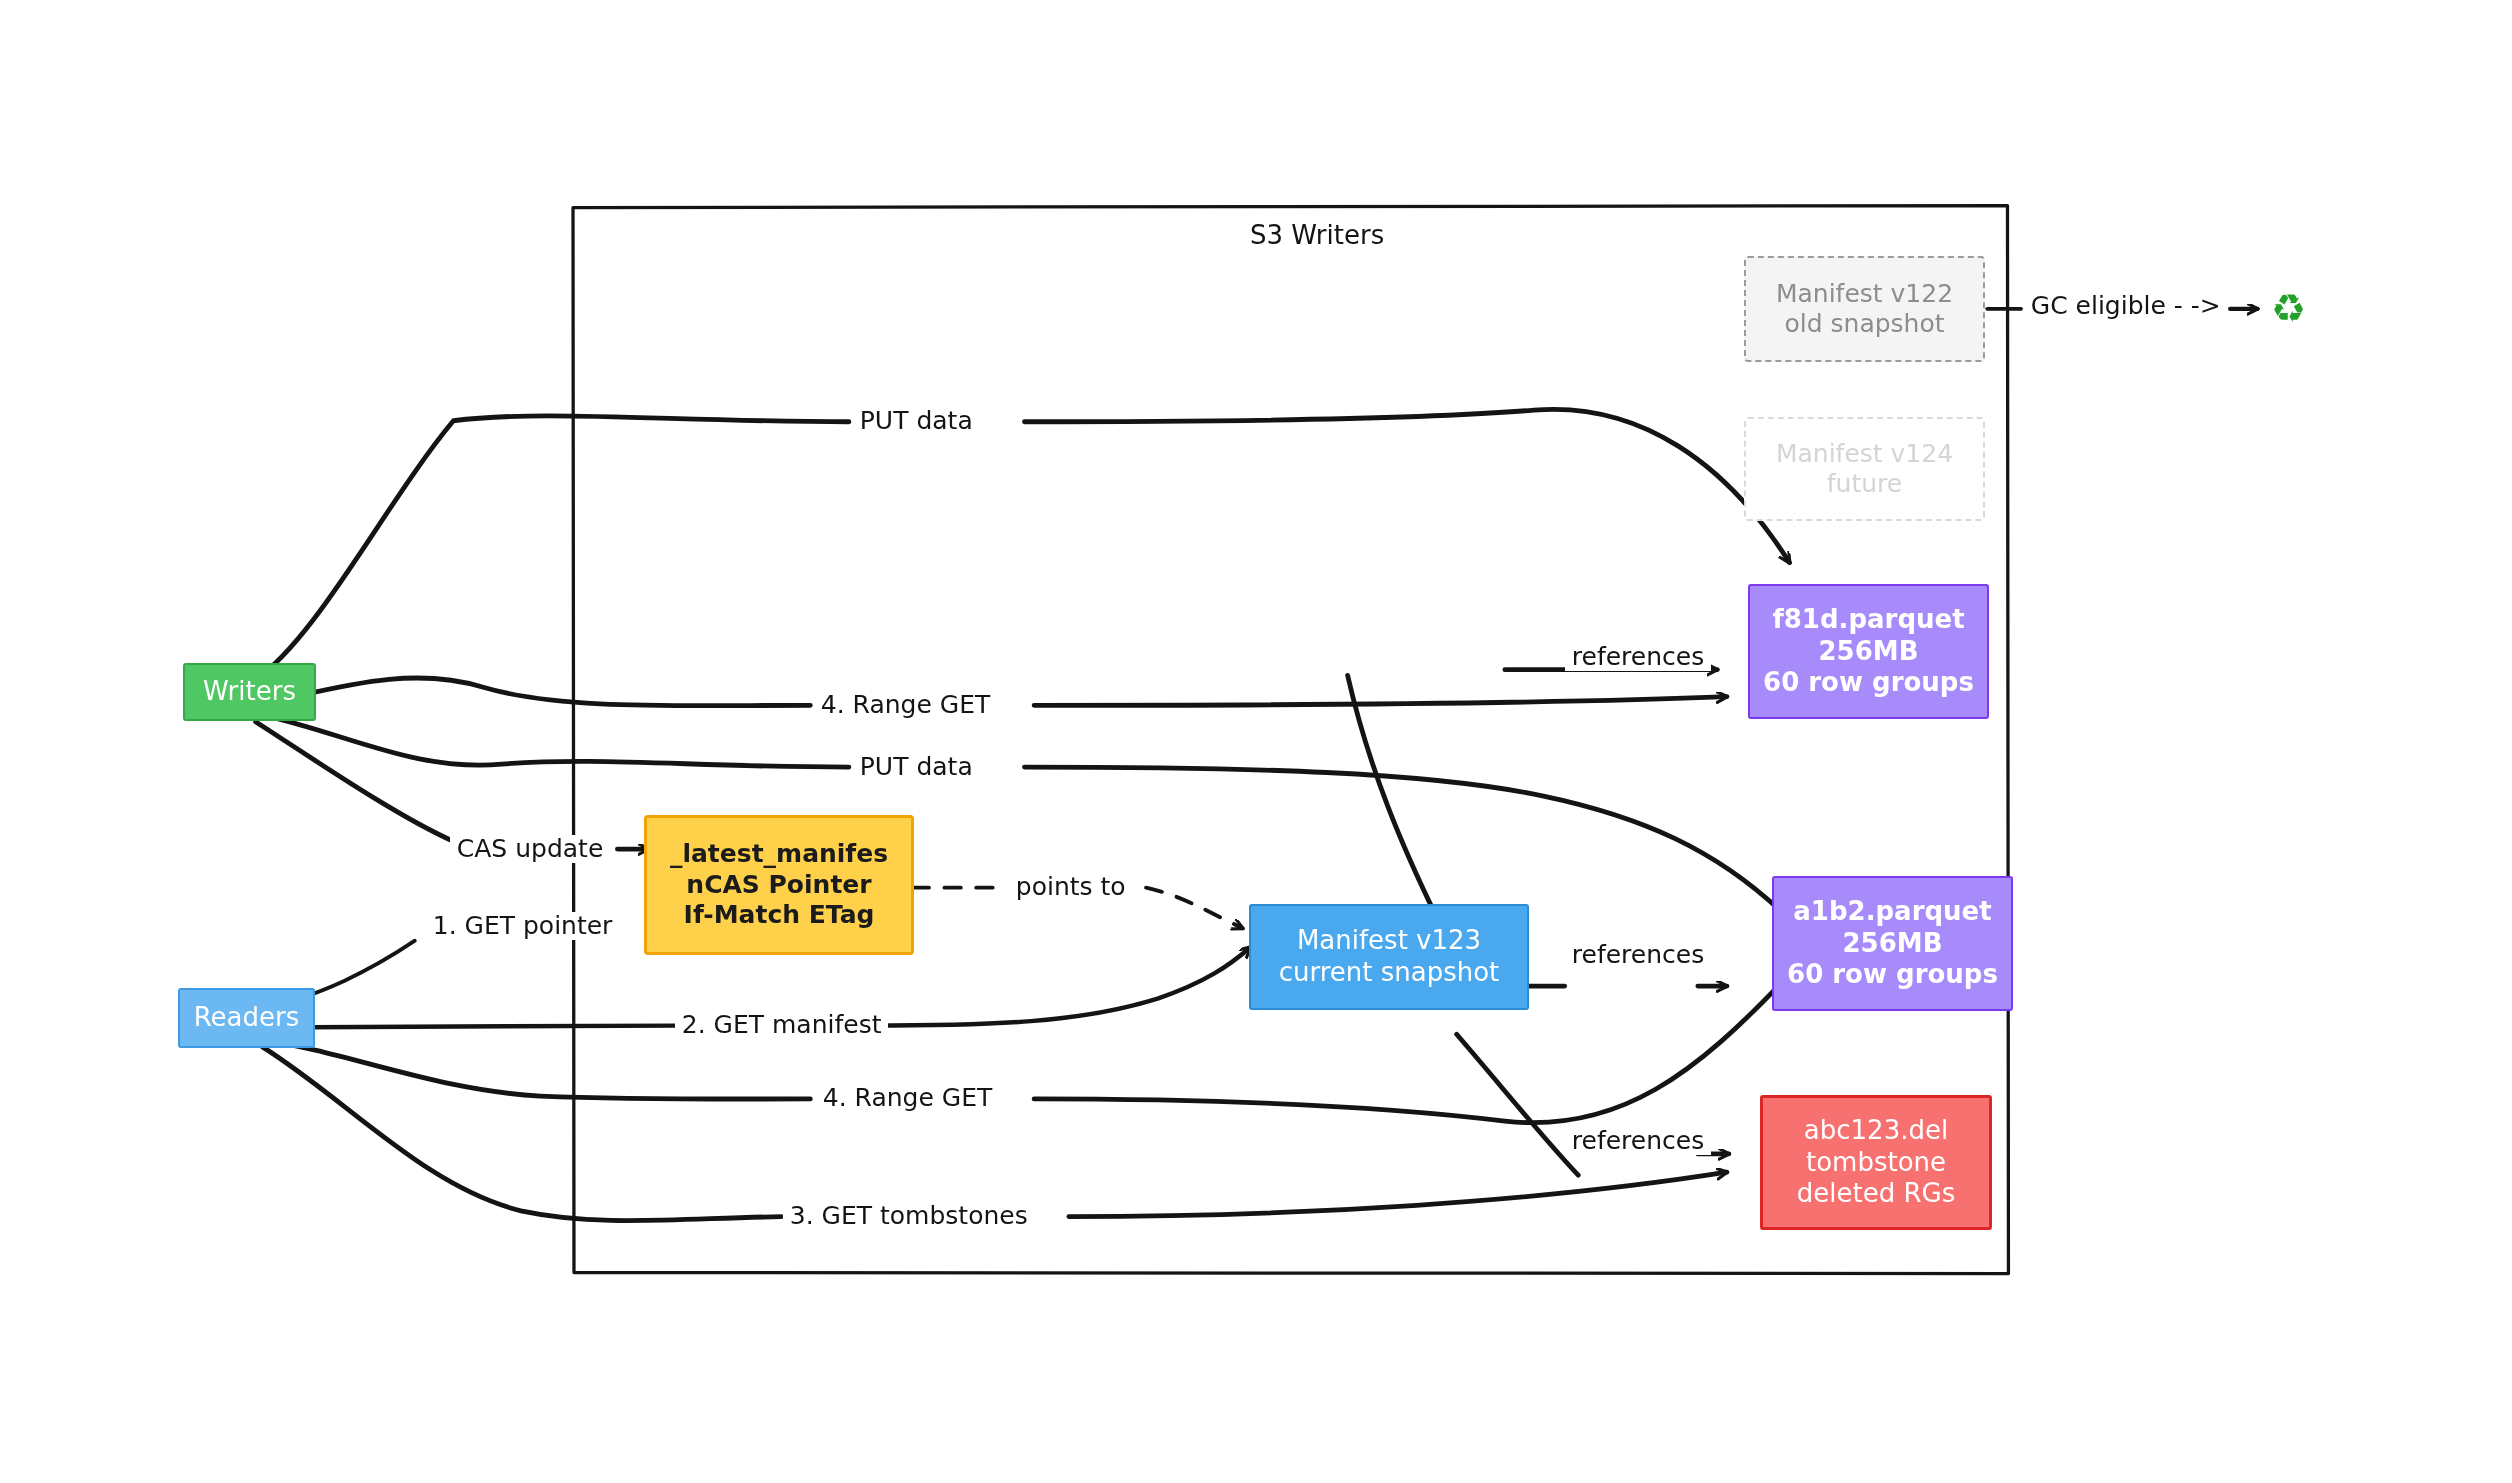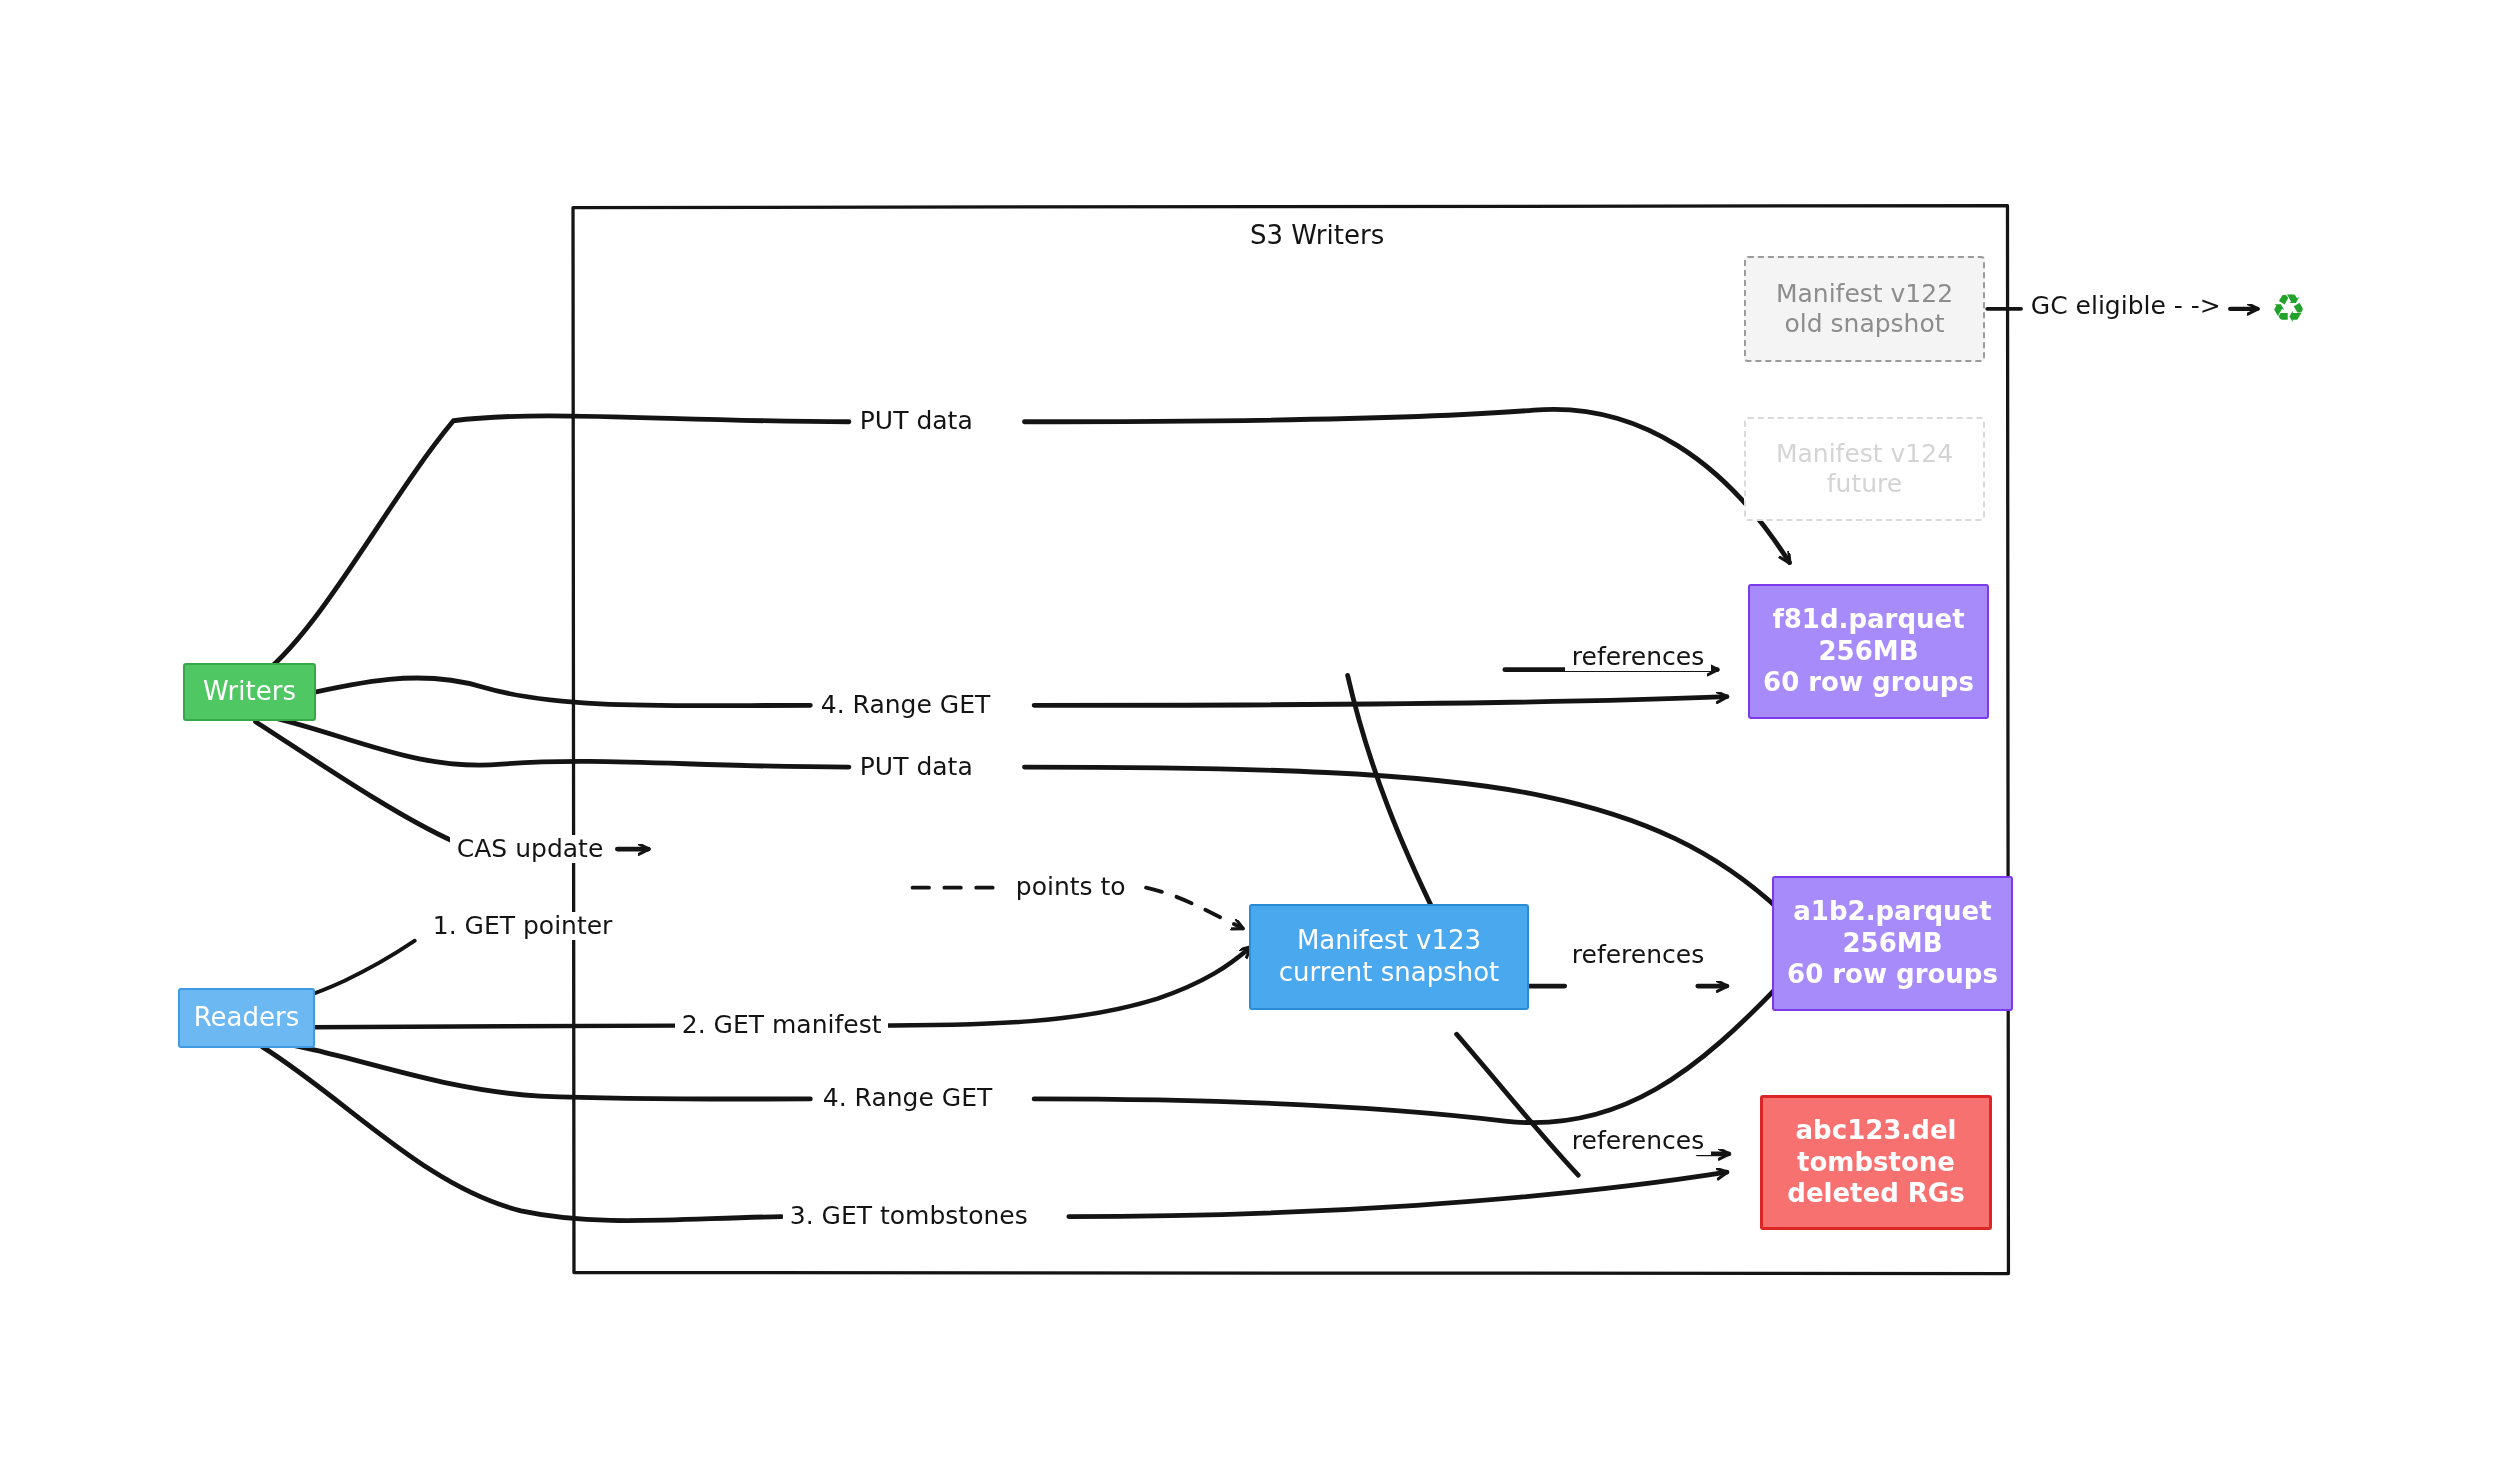--- a/index.html
+++ b/index.html
@@ -24,21 +24,21 @@
     color:#ffffff;font-size:26px;}
   .n-readers{background:#6BB8F2;border:2.9px solid #3f9ae4;border-radius:2.9px;
     color:#ffffff;font-size:26px;}
   .n-cas{background:#FFD04A;border:3.9px solid #F2A306;border-radius:3.9px;
     color:#1b1b1b;font-size:25px;font-weight:700;}
   .n-manifest{background:#4AA8EF;border:2.9px solid #2b8cd6;border-radius:2.9px;
     color:#ffffff;font-size:26px;}
   .n-parquet{background:#A78BFA;border:2.9px solid #7c3aed;border-radius:2.9px;
     color:#ffffff;font-size:26px;font-weight:700;}
   .n-tomb{background:#F87171;border:3.9px solid #dc2626;border-radius:2.9px;
-    color:#ffffff;font-size:26px;font-weight:700;}
+    color:#ffffff;font-size:26px;font-weight:400;}
   .n-ghost{background:#f4f4f4;border:2.9px dashed #9b9b9b;border-radius:3.9px;
     color:#8d8d8d;font-size:25px;}
   .n-ghost2{background:#ffffff;border:2.9px dashed #dadada;border-radius:3.9px;
     color:#d4d4d4;font-size:25px;}
 
   .edge-label{
     position:absolute;color:#141414;font-size:25px;white-space:nowrap;
     font-family:"DejaVu Sans", sans-serif;background:#ffffff;padding:0 6.8px;
     line-height:1.1;
   }
@@ -146,20 +146,25 @@
   <div class="bucket-title" style="left:1250px;top:220px;">S3 Writers</div>
 
   <div class="node n-writers" style="left:183px;top:663px;width:133px;height:58px;">
     <span class="ln">Writers</span>
   </div>
 
   <div class="node n-readers" style="left:178px;top:988px;width:137px;height:60px;">
     <span class="ln">Readers</span>
   </div>
 
+  <div class="node n-cas" style="left:644px;top:815px;width:270px;height:140px;">
+    <span class="ln">_latest_manifes</span>
+    <span class="ln">nCAS Pointer</span>
+    <span class="ln">If-Match ETag</span>
+  </div>
 
   <div class="node n-manifest" style="left:1249px;top:904px;width:280px;height:106px;">
     <span class="ln">Manifest v123</span>
     <span class="ln">current snapshot</span>
   </div>
 
   <div class="node n-ghost" style="left:1744px;top:256px;width:241px;height:106px;">
     <span class="ln">Manifest v122</span>
     <span class="ln">old snapshot</span>
   </div>

